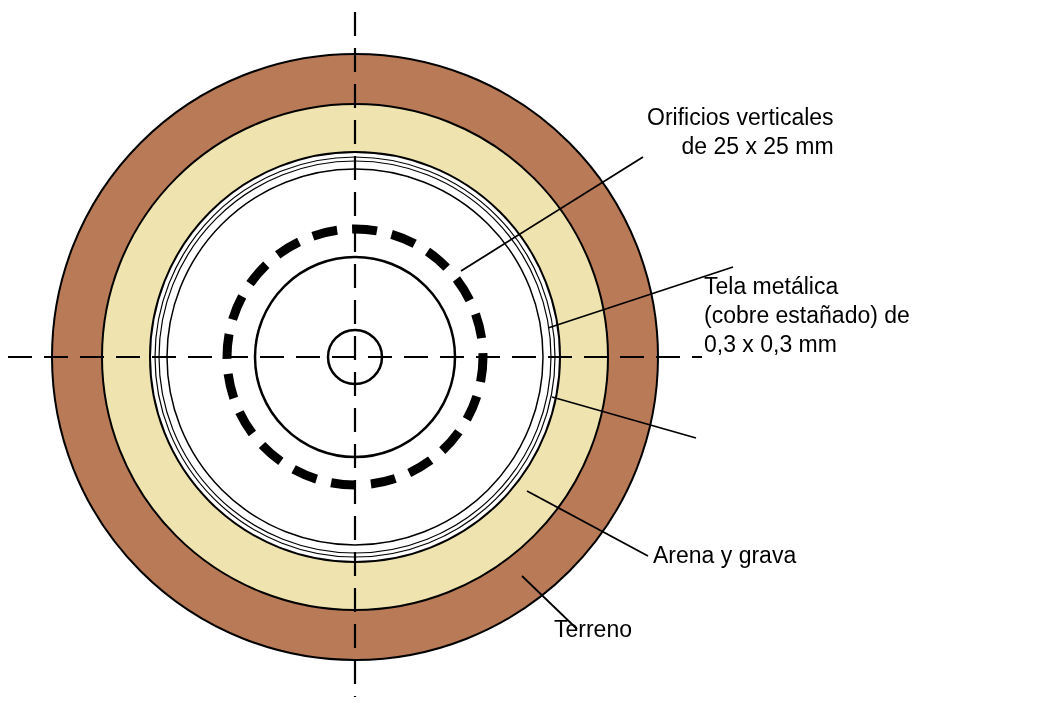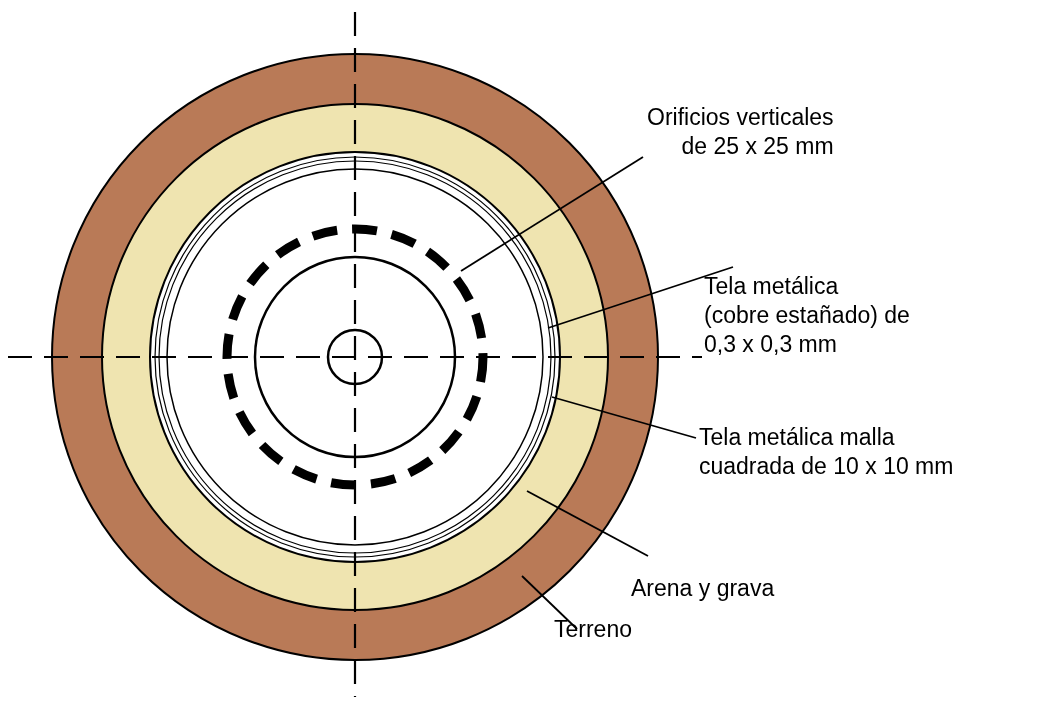--- a/index.html
+++ b/index.html
@@ -57,20 +57,18 @@
     <line x1="577" y1="629" x2="522" y2="576" stroke="#000000" stroke-width="1.8"></line>
   </svg>
 
   <div class="label" style="left:647px; top:103px;text-align:right;">Orificios verticales
 de 25 x 25 mm</div>
 
   <div class="label" style="left:704px; top:232px;margin-top:40px;">Tela metálica
 (cobre estañado) de
 0,3 x 0,3 mm</div>
 
-  <div class="label" style="left:699px; top:423px;">Tela metálica malla
-cuadrada de 10 x 10 mm</div>
 
-  <div class="label" style="left:631px; top:541px;margin-top:33px;">Arena y grava</div>
+  <div class="label" style="left:653px; top:541px;">Arena y grava</div>
 
   <div class="label" style="left:554px; top:615px;">Terreno</div>
 
 </div>
 
 </body></html>

